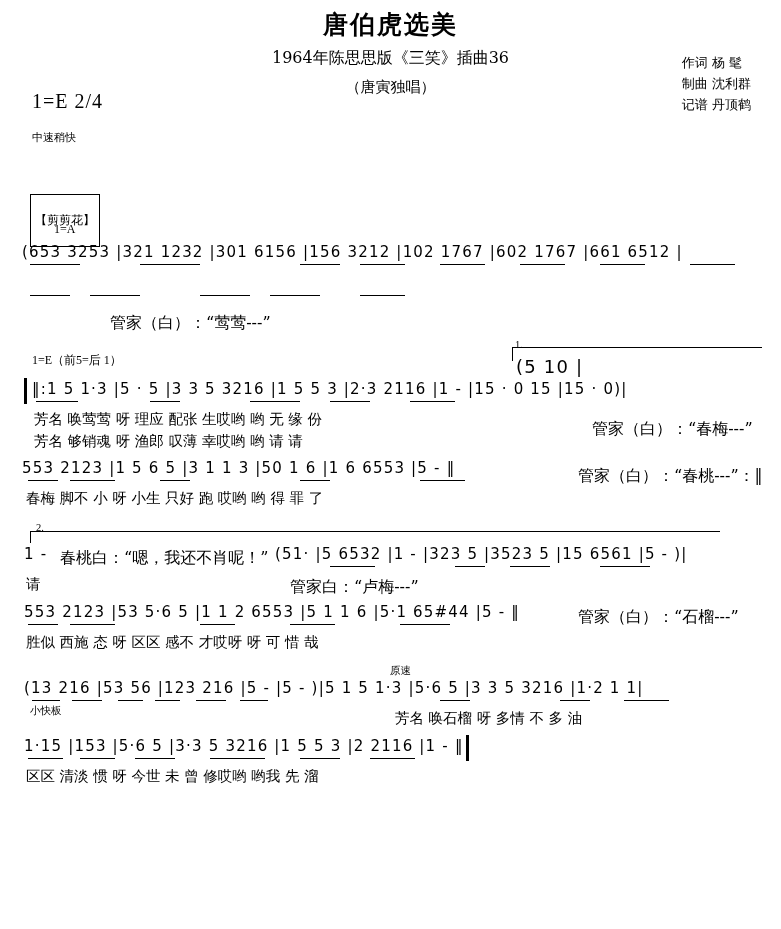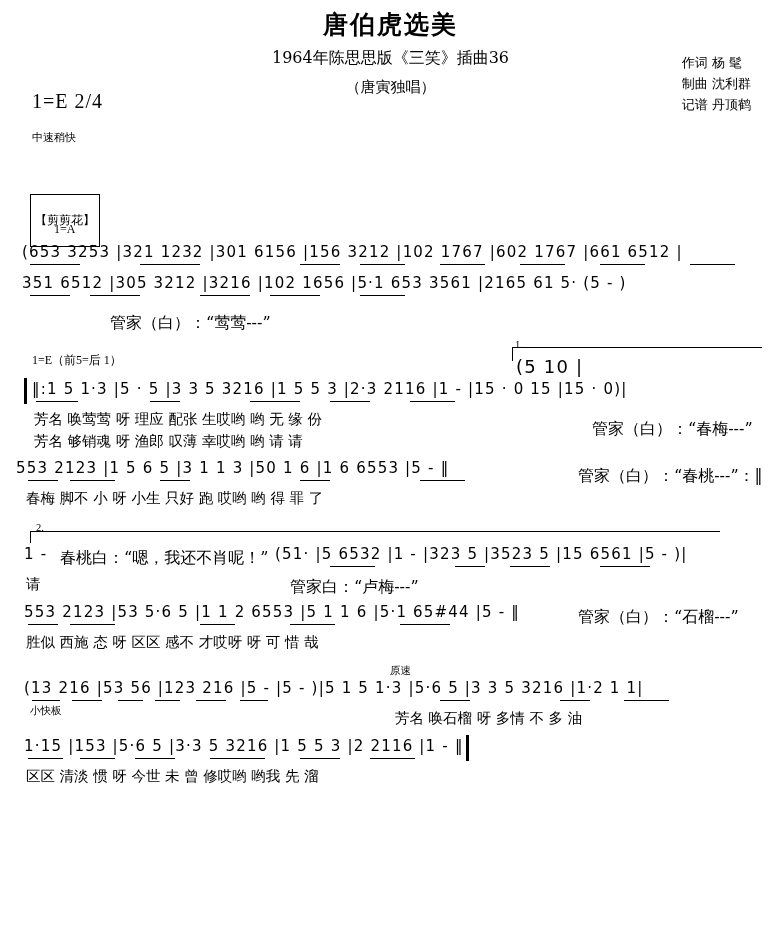--- a/index.html
+++ b/index.html
@@ -142,21 +142,20 @@
   <div class="note-line" style="top:243px; left:22px;">(653 3253 |321 1232 |301 6156 |156 3212 |102 1767 |602 1767 |661 6512 |</div>
   <div class="hline" style="top:264px; left:30px; width:50px;"></div>
   <div class="hline" style="top:264px; left:140px; width:60px;"></div>
   <div class="hline" style="top:264px; left:300px; width:40px;"></div>
   <div class="hline" style="top:264px; left:360px; width:45px;"></div>
   <div class="hline" style="top:264px; left:440px; width:45px;"></div>
   <div class="hline" style="top:264px; left:520px; width:45px;"></div>
   <div class="hline" style="top:264px; left:600px; width:45px;"></div>
   <div class="hline" style="top:264px; left:690px; width:45px;"></div>
 
-  <div class="note-line" style="top:274px; left:22px;">351 6512 |305 3212 |3216 |102 1656 |5·1  653 3561 |2165 61 5· (5 - )</div>
   <div class="hline" style="top:295px; left:30px; width:40px;"></div>
   <div class="hline" style="top:295px; left:90px; width:50px;"></div>
   <div class="hline" style="top:295px; left:200px; width:50px;"></div>
   <div class="hline" style="top:295px; left:270px; width:50px;"></div>
   <div class="hline" style="top:295px; left:360px; width:45px;"></div>
 
   <div class="speech" style="top:313px; left:110px;">管家（白）：“莺莺---”</div>
 
   <div class="smallkey" style="top:352px; left:32px;">1=E（前5=后 1）</div>
 
@@ -171,21 +170,21 @@
   <div class="hline" style="top:401px; left:150px; width:30px;"></div>
   <div class="hline" style="top:401px; left:250px; width:50px;"></div>
   <div class="hline" style="top:401px; left:330px; width:40px;"></div>
   <div class="hline" style="top:401px; left:410px; width:45px;"></div>
 
   <div class="lyric-line" style="top:410px; left:34px;">芳名 唤莺莺   呀 理应   配张 生哎哟   哟   无 缘   份</div>
   <div class="lyric-line" style="top:432px; left:34px;">芳名 够销魂   呀 渔郎   叹薄 幸哎哟   哟   请 请</div>
 
   <div class="speech" style="top:419px; left:592px;">管家（白）：“春梅---”</div>
 
-  <div class="note-line" style="top:459px; left:16px;">553 2123 |1 5 6 5 |3 1 1 3 |50 1 6 |1 6 6553 |5 - ‖</div>
+  <div class="note-line" style="top:459px; left:22px;">553 2123 |1 5 6 5 |3 1 1 3 |50 1 6 |1 6 6553 |5 - ‖</div>
   <div class="hline" style="top:480px; left:28px; width:30px;"></div>
   <div class="hline" style="top:480px; left:70px; width:45px;"></div>
   <div class="hline" style="top:480px; left:160px; width:30px;"></div>
   <div class="hline" style="top:480px; left:300px; width:30px;"></div>
   <div class="hline" style="top:480px; left:420px; width:45px;"></div>
 
   <div class="lyric-line" style="top:489px; left:26px;">春梅 脚不 小   呀 小生 只好 跑   哎哟   哟   得 罪 了</div>
 
   <div class="speech" style="top:466px; left:578px;">管家（白）：“春桃---”：‖</div>
 

